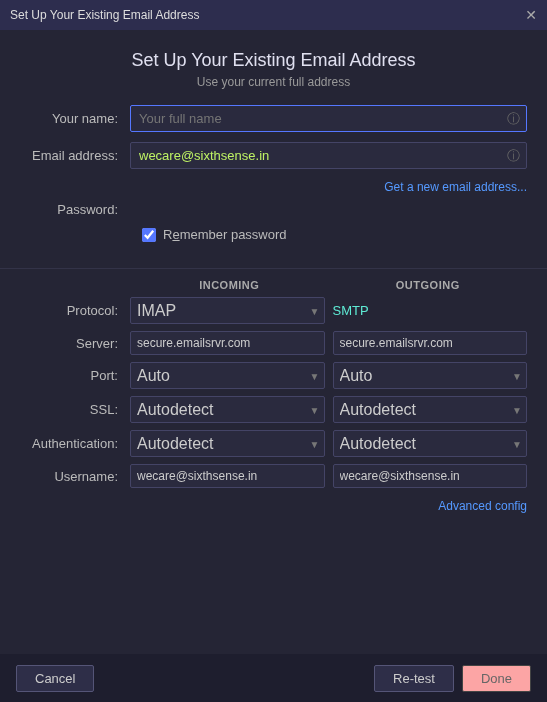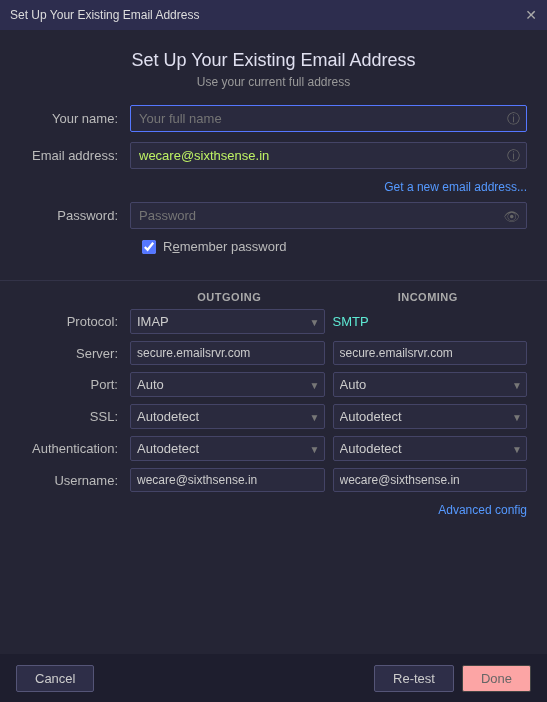--- a/index.html
+++ b/index.html
@@ -191,21 +191,21 @@
       font-size: 12px;
       padding: 4px 6px;
       outline: none;
       border-radius: 2px;
     }
     .server-select {
       width: 100%;
       background: #2a2a3e;
       border: 1px solid #444466;
       color: #ccc;
-      font-size: 13px;
+      font-size: 16px;
       padding: 4px 22px 4px 6px;
       outline: none;
       border-radius: 2px;
       appearance: none;
       -webkit-appearance: none;
       cursor: pointer;
     }
     .select-arrow {
       position: absolute;
       right: 5px;
@@ -320,43 +320,39 @@
         <span class="input-icon">ⓘ</span>
       </div>
     </div>
 
     <div class="get-email-link">
       <a>Get a new email address...</a>
     </div>
 
     <div class="form-row">
       <label class="form-label">Password:</label>
-      <div class="input-wrapper">
-        <input class="form-input" type="password" placeholder="Password" style="">
-        <button class="input-icon-btn">👁</button>
-      </div>
     </div>
 
     <div class="remember-row">
       <input type="checkbox" checked="" style="">
       <span class="remember-label">
         R<span class="underline">e</span>member password
       </span>
     </div>
 
   </div>
 
   <div class="divider"></div>
 
   <div class="server-section">
 
     <div class="server-header">
       <div class="server-header-spacer"></div>
+      <div class="server-col-header">INCOMING</div>
       <div class="server-col-header">OUTGOING</div>
-      <div class="server-col-header">INCOMING</div>
     </div>
 
     <div class="protocol-row">
       <div class="protocol-label">Protocol:</div>
       <div class="protocol-inputs">
         <div class="protocol-select-wrap">
           <select class="server-select">
             <option>IMAP</option>
             <option>POP3</option>
           </select>

